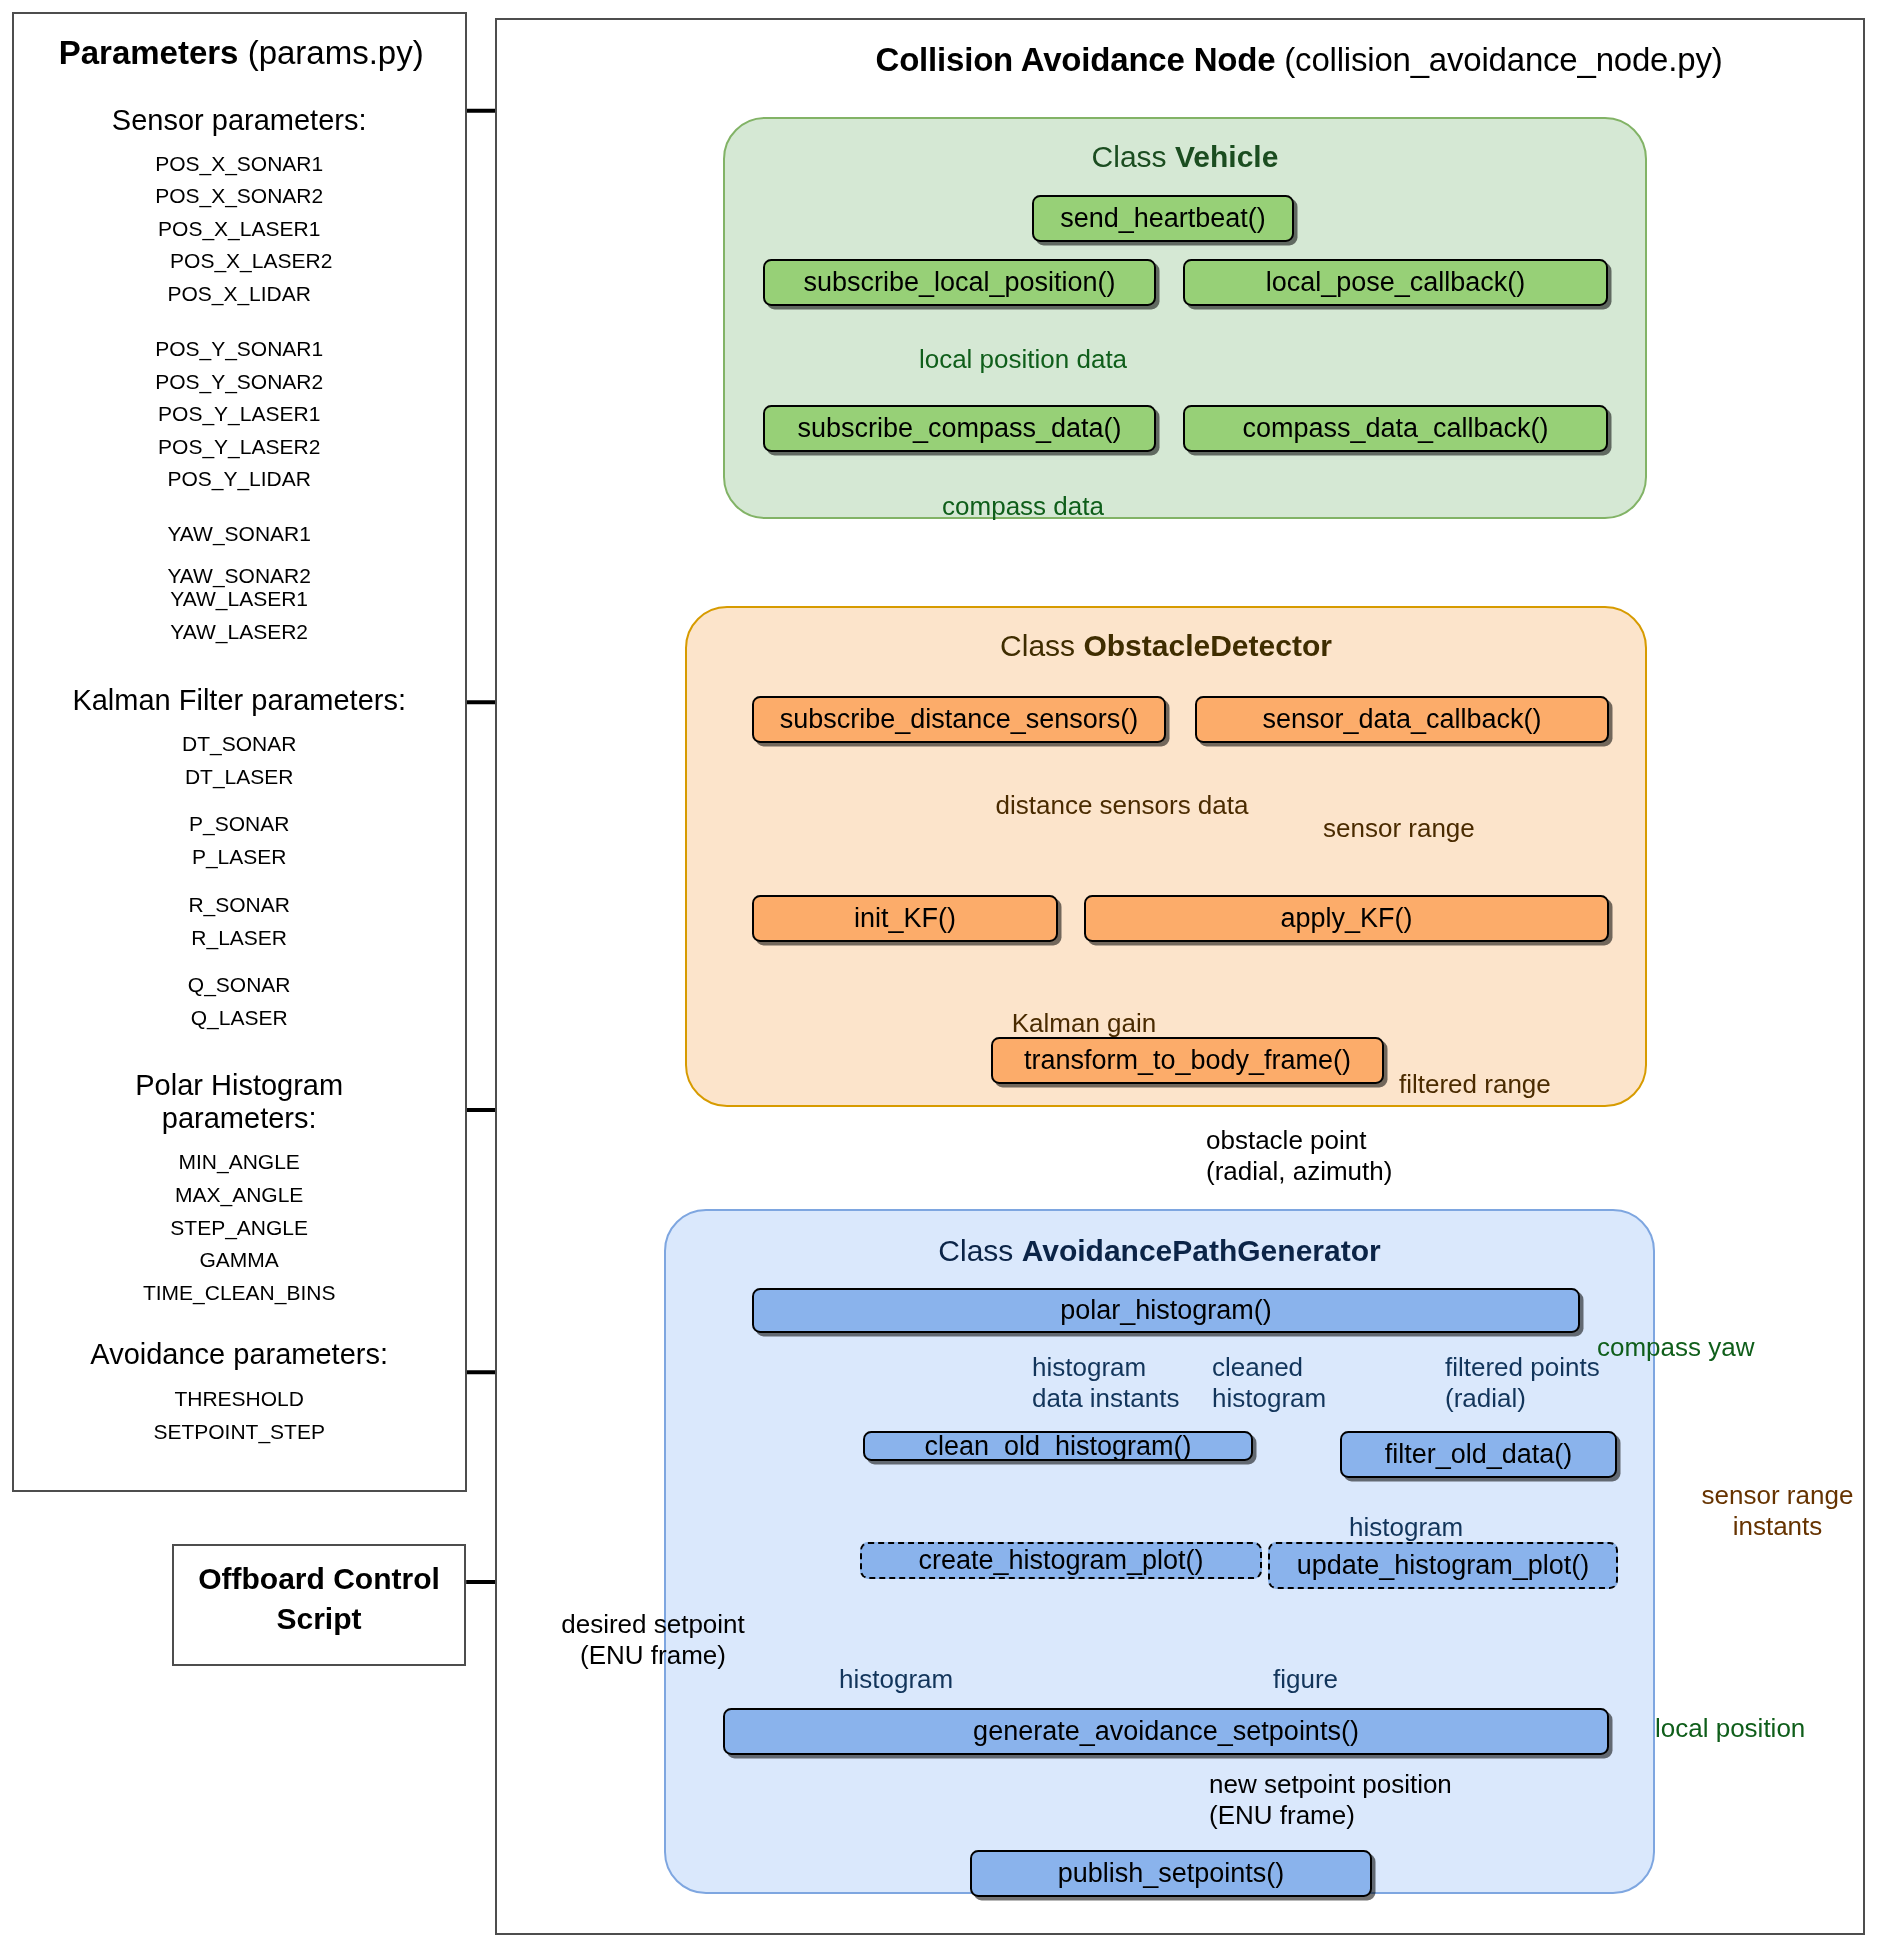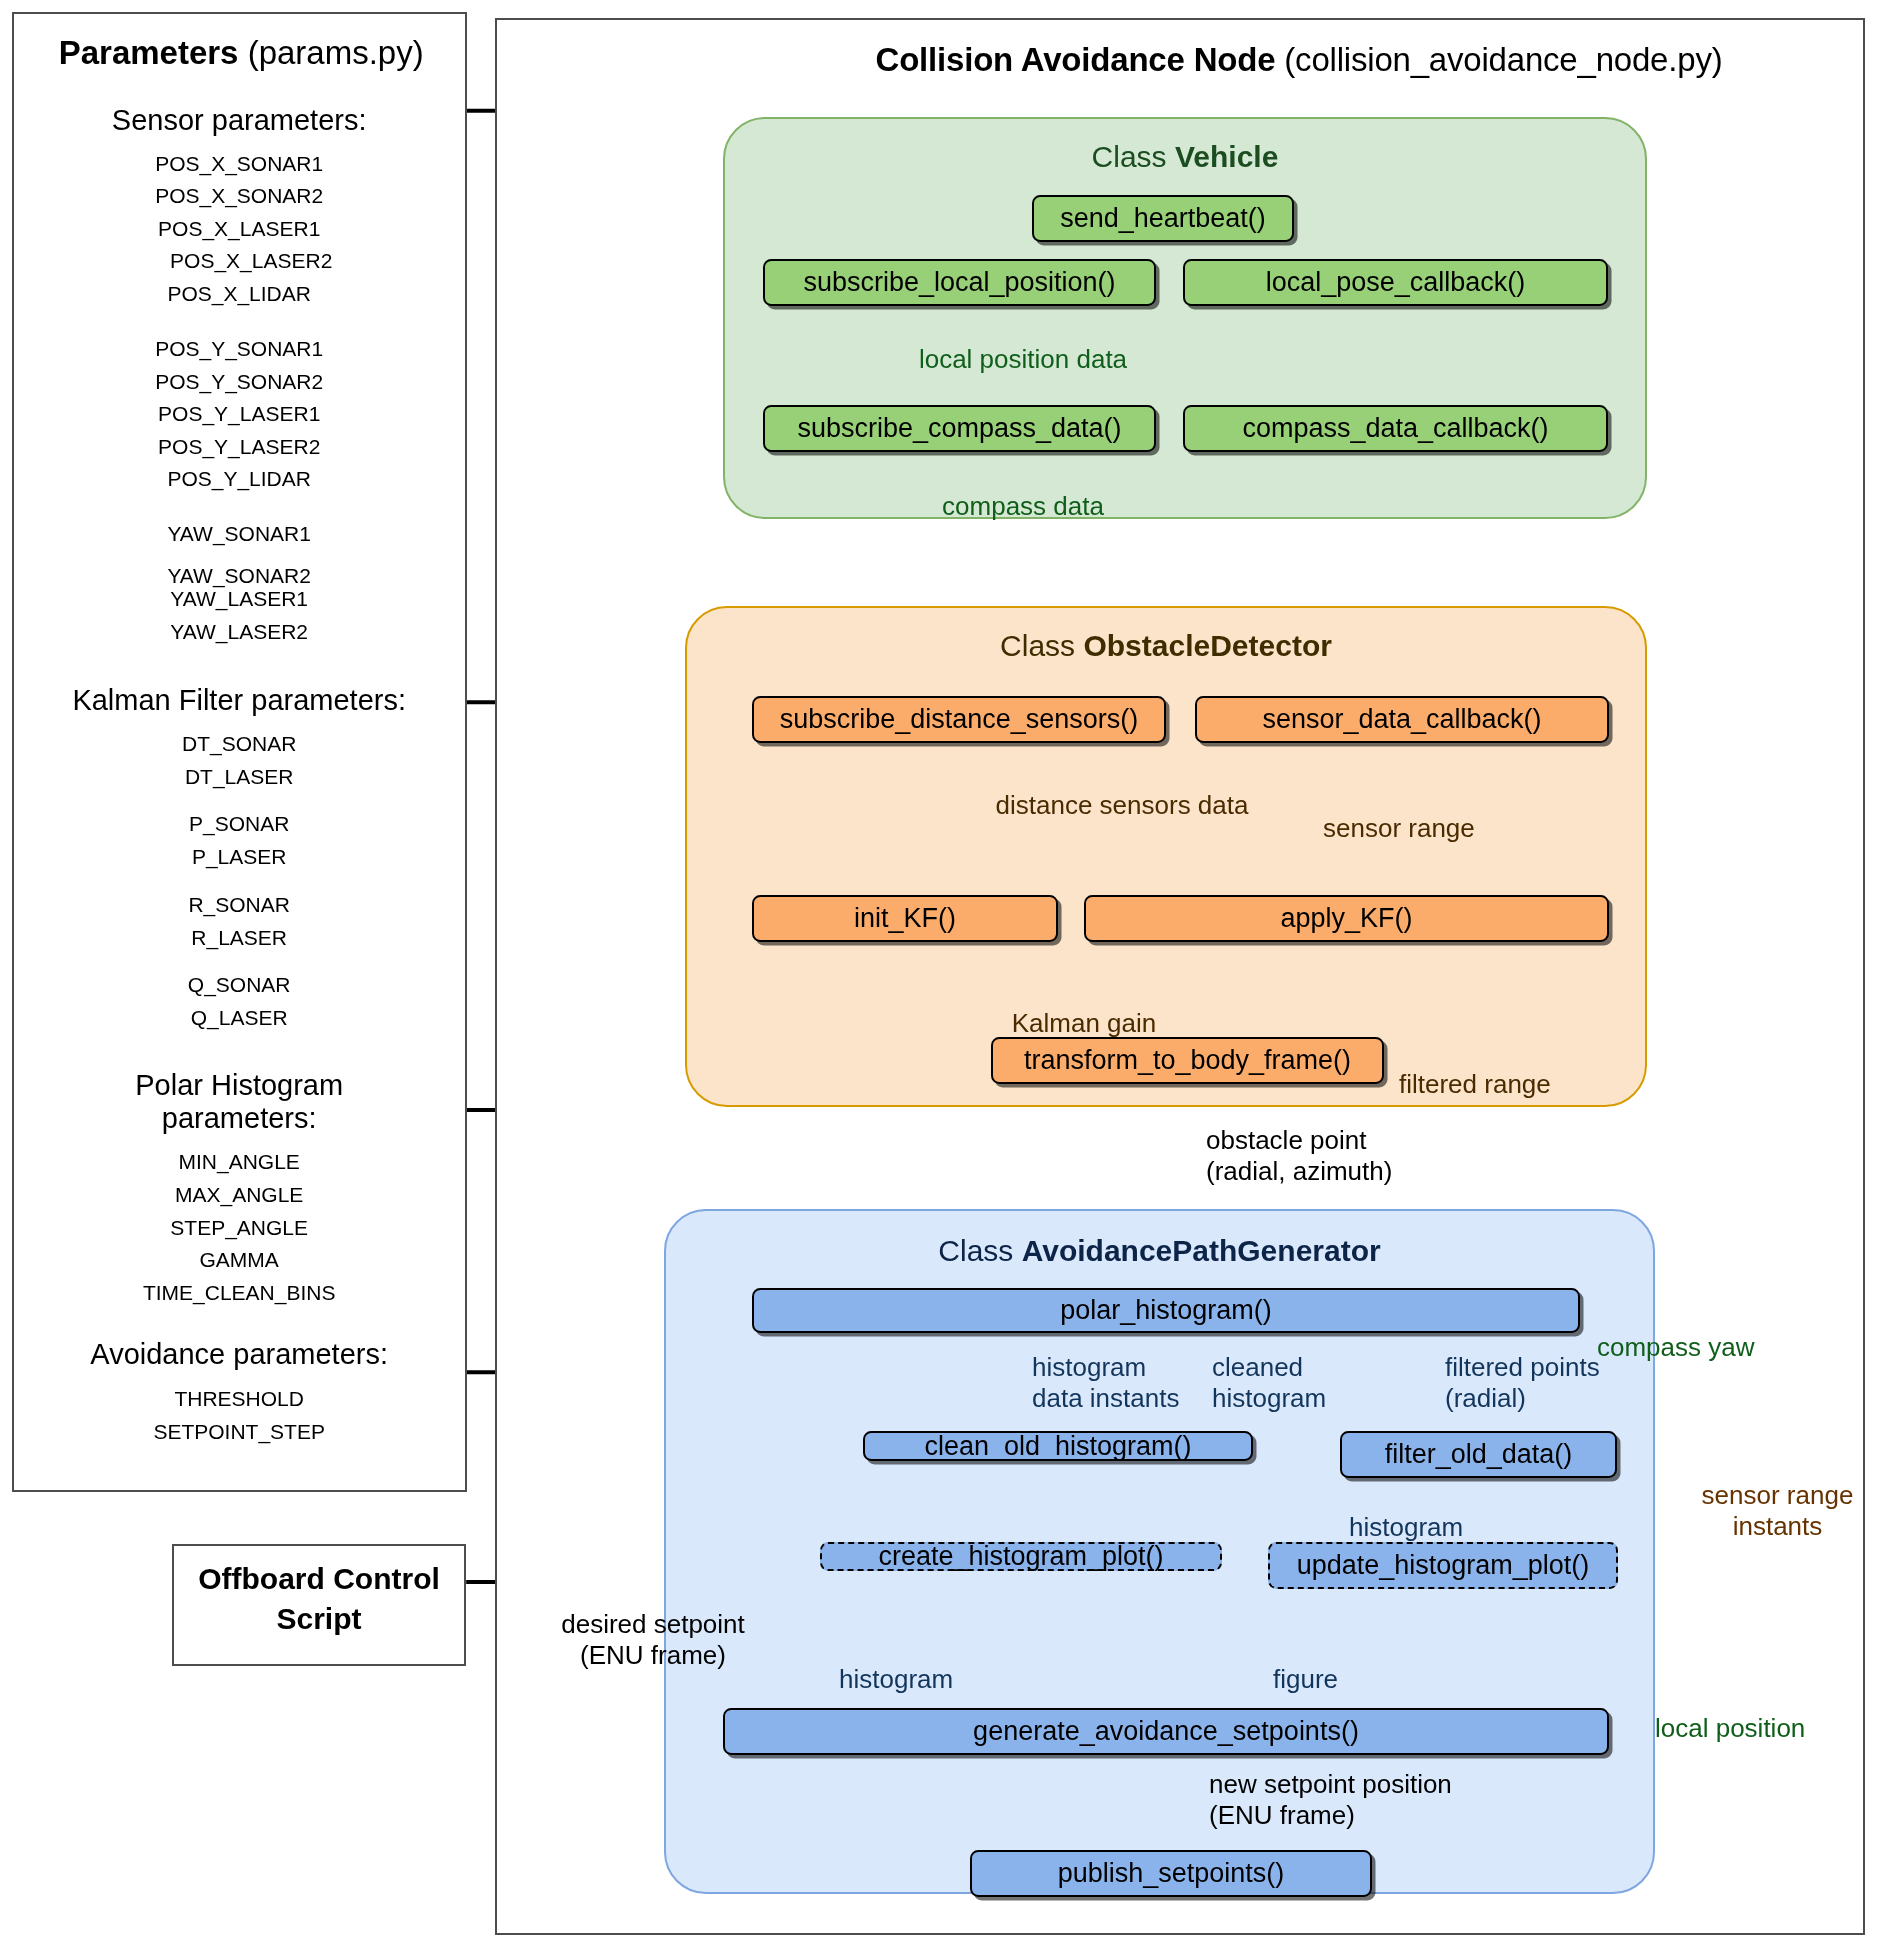--- a/index.html
+++ b/index.html
@@ -218,21 +218,21 @@
   <div class="lbl b" style="left:1445px;top:1352px;width:262px;text-align:left;">
     <div>filtered points</div>
     <div>(radial)</div>
   </div>
 
   <div class="mbox blue" style="left:863px;top:1431px;width:390px;height:30px;">clean_old_histogram()</div>
   <div class="mbox blue" style="left:1340px;top:1431px;width:277px;height:47px;">filter_old_data()</div>
 
   <div class="lbl b" style="left:1349px;top:1512px;width:245px;text-align:left;">histogram</div>
 
-  <div class="mbox blue dashed" style="left:820px;top:1542px;width:402px;height:29px;">create_histogram_plot()</div>
+  <div class="mbox blue dashed" style="left:860px;top:1542px;width:402px;height:37px;">create_histogram_plot()</div>
   <div class="mbox blue dashed" style="left:1268px;top:1542px;width:350px;height:47px;">update_histogram_plot()</div>
   <div class="lbl b" style="left:1183px;top:1664px;width:245px;">figure</div>
 
   <div class="lbl b" style="left:839px;top:1664px;width:245px;text-align:left;">histogram</div>
 
   <div class="mbox blue" style="left:723px;top:1708px;width:886px;height:47px;">generate_avoidance_setpoints()</div>
 
   <div class="lbl k" style="left:1209px;top:1769px;width:350px;text-align:left;">
     <div>new setpoint position</div>
     <div>(ENU frame)</div>

